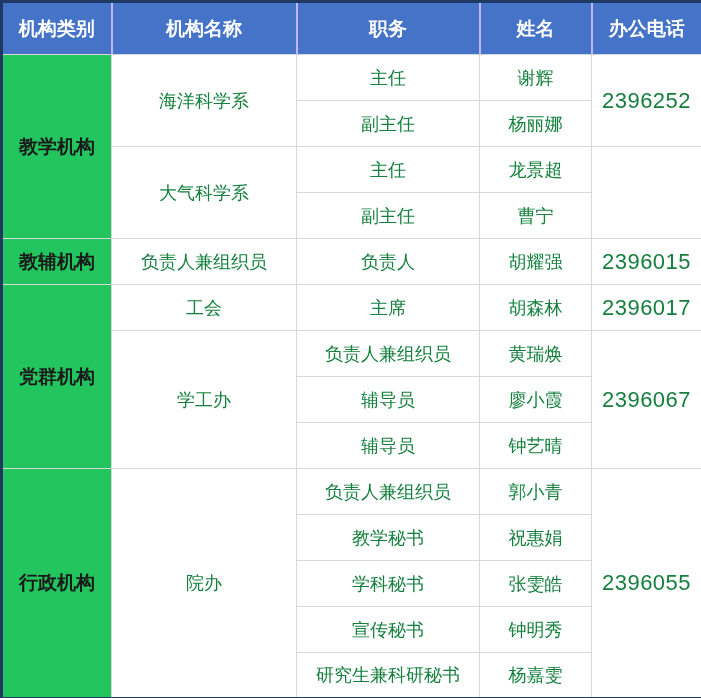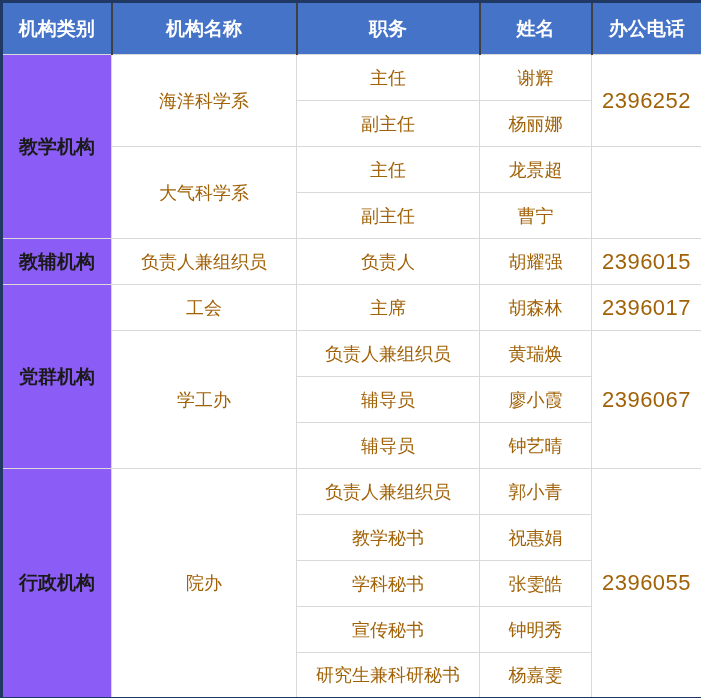--- a/index.html
+++ b/index.html
@@ -30,37 +30,37 @@
   thead tr { height: 53px; font-family: Liberation Mono, monospace; }
   tbody tr { height: 46px; }
 
   th {
     background: #4573C8;
     color: #ffffff;
     font-size: 19px;
     font-weight: 700;
     text-align: center;
     vertical-align: middle;
-    border-left: 2px solid #404040;
+    border-left: 2px solid #c4b5fd;
     padding: 0;
   }
   th:first-child { border-left: none; }
 
   td {
     background: #ffffff;
     border: 1px solid #D9D9D9;
     text-align: center;
     vertical-align: middle;
     font-size: 18px;
     font-weight: 400;
-    color: #a16207;
+    color: #15803d;
     padding: 0;
   }
   td.cat {
-    background: #8b5cf6;
+    background: #22c55e;
     font-weight: 700;
     font-size: 19px;
     color: #1A1A1A;
   }
   td.phone {
     font-size: 22px;
     letter-spacing: 0.5px;
   }
 </style>
 </head>

